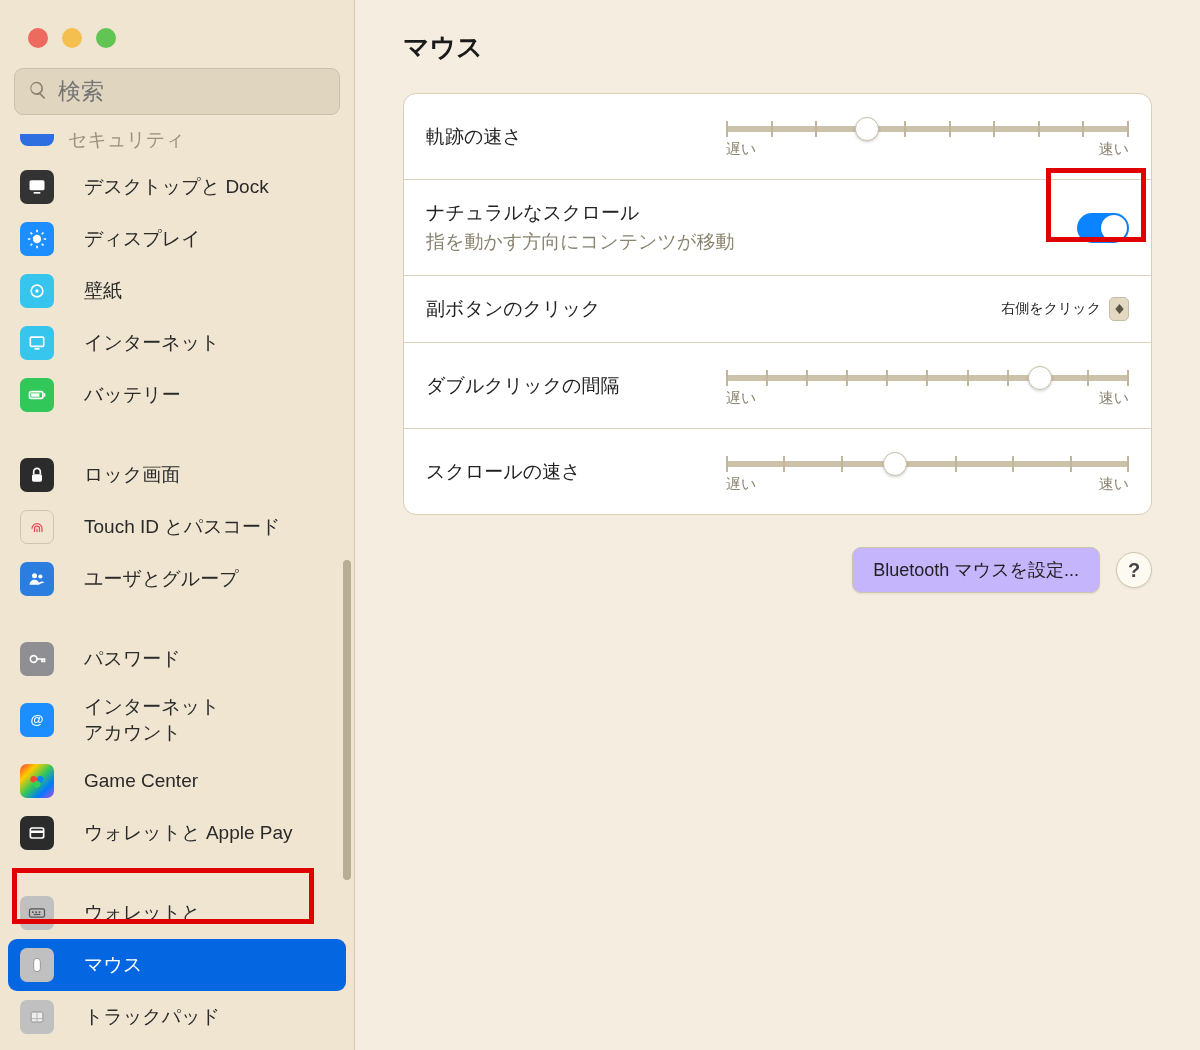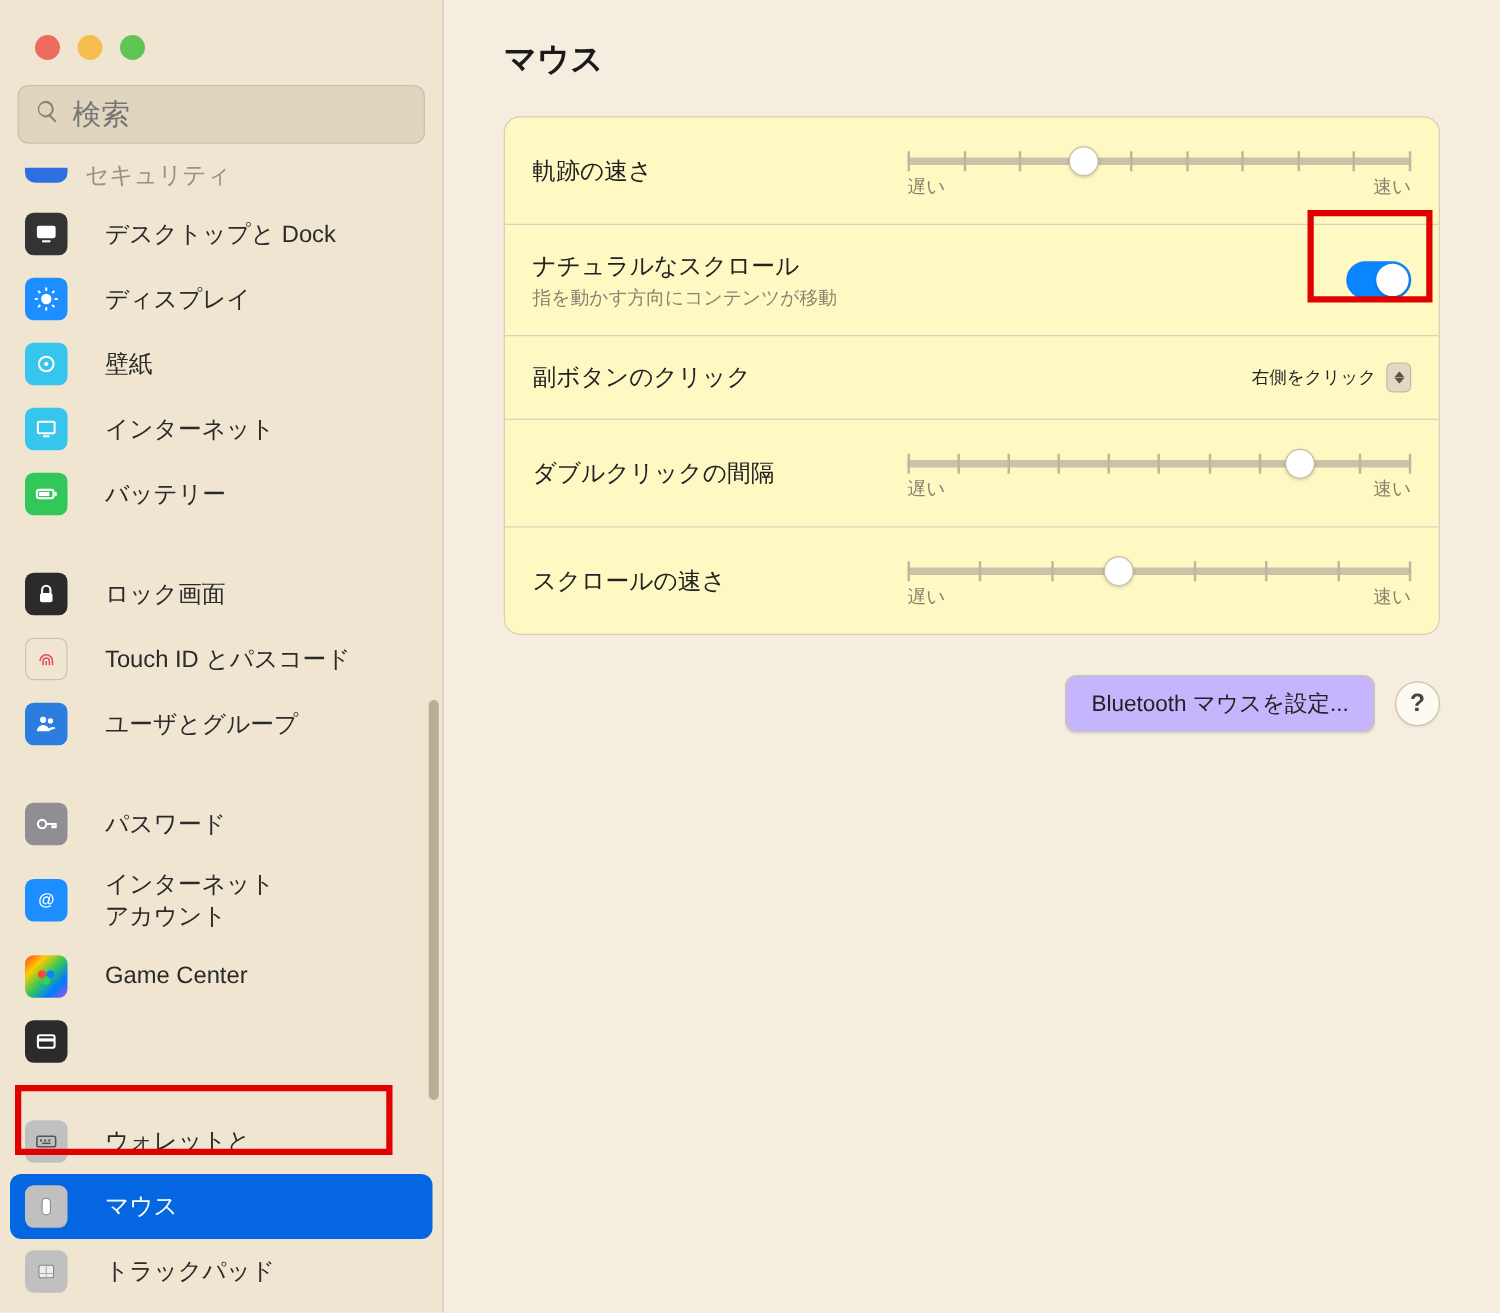--- a/index.html
+++ b/index.html
@@ -122,35 +122,35 @@
 }
 .hl-mouse { left: 12px; top: 868px; width: 302px; height: 56px; }
 .hl-toggle { left: 1046px; top: 168px; width: 100px; height: 74px; }
 .main {
   flex: 1;
   padding: 30px 48px;
   overflow-y: auto;
 }
 .page-title { font-size: 26px; font-weight: 700; color: #1a1a1a; margin-bottom: 28px; }
 .card {
-  background: #fef9c3;
+  background: #ffffff;
   border: 1px solid #d9cfb8;
   border-radius: 13px;
   overflow: hidden;
 }
 .row {
   display: flex;
   align-items: center;
   padding: 20px 22px;
   border-bottom: 1px solid #dcd2ba;
 }
 .row:last-child { border-bottom: none; }
 .row-left { flex: 0 0 auto; min-width: 300px; }
 .row-label { font-size: 19px; color: #222; }
-.row-sub { font-size: 15px; color: #8a836f; margin-top: 3px; }
+.row-sub { font-size: 19px; color: #8a836f; margin-top: 3px; }
 .row-right {
   flex: 1;
   display: flex;
   flex-direction: column;
   align-items: stretch;
 }
 .slider-wrap { position: relative; width: 100%; }
 .slider-track {
   position: relative;
   height: 6px;
@@ -384,20 +384,21 @@
           </div>
           <span style="white-space: pre-line;">Game Center</span>
         </div>
         <div class="sidebar-item">
           <div class="sb-icon i-wallet">
             <svg viewBox="0 0 24 24" fill="#fff">
               <rect x="4" y="6" width="16" height="12" rx="2" fill="none" stroke="#fff" stroke-width="2"></rect>
               <rect x="4" y="9" width="16" height="3"></rect>
             </svg>
           </div>
+          <span style="white-space: pre-line;">ウォレットと Apple Pay</span>
         </div>
         <div class="sidebar-group-gap"></div>
         <div class="sidebar-item">
           <div class="sb-icon i-keyboard">
             <svg viewBox="0 0 24 24" fill="#555">
               <rect x="3" y="7" width="18" height="10" rx="2" fill="none" stroke="#555" stroke-width="1.5"></rect>
               <rect x="6" y="10" width="2" height="2"></rect>
               <rect x="10" y="10" width="2" height="2"></rect>
               <rect x="14" y="10" width="2" height="2"></rect>
               <rect x="8" y="13" width="8" height="1.5"></rect>

